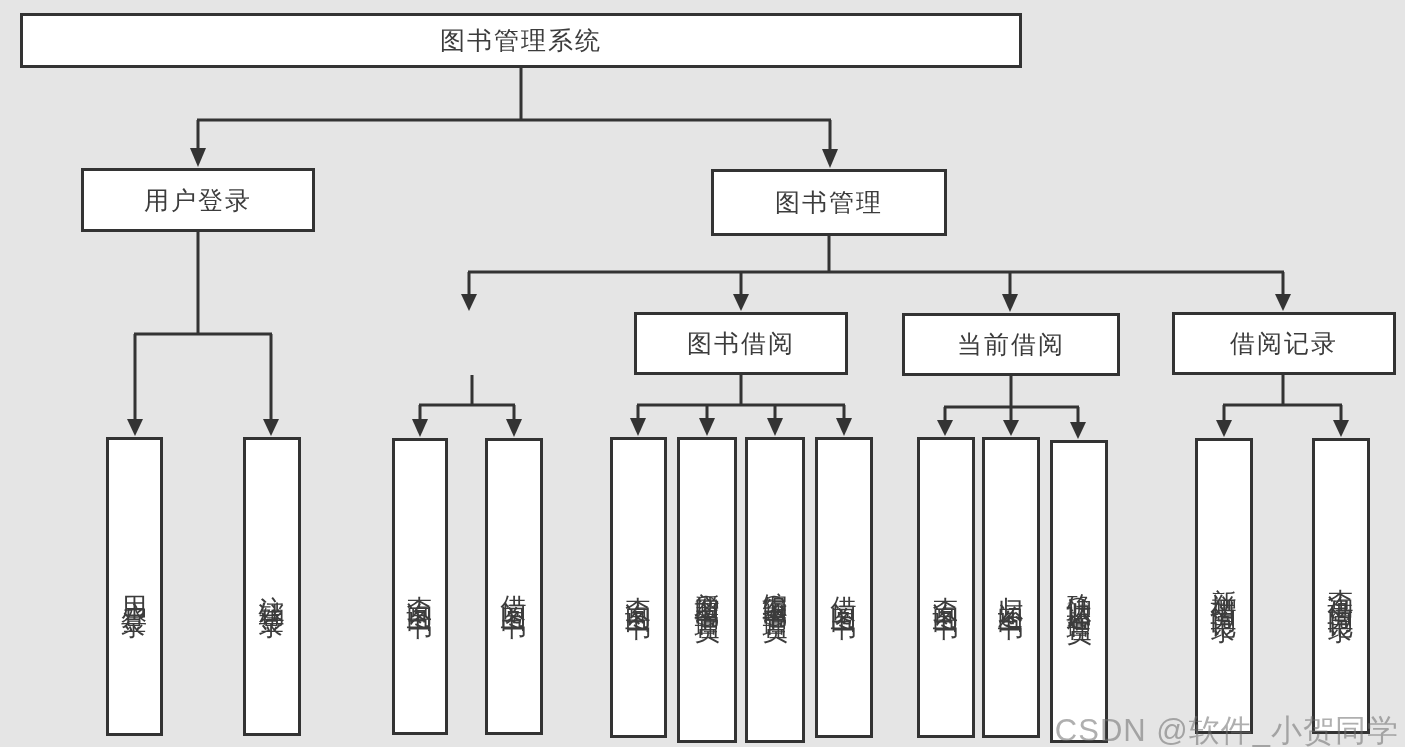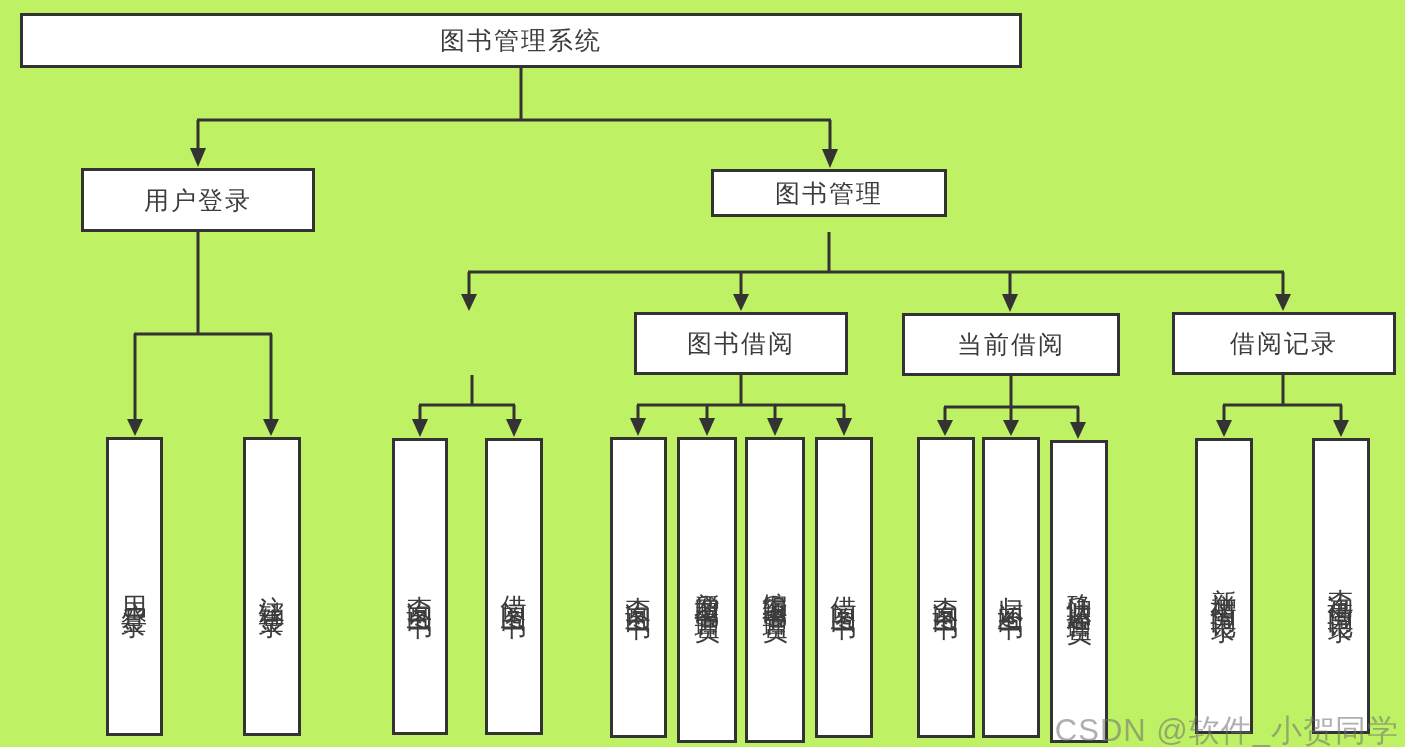--- a/index.html
+++ b/index.html
@@ -1,21 +1,21 @@
 <!DOCTYPE html>
 <html><head>
 <meta charset="utf-8">
 <style>
   html, body { margin: 0; padding: 0; background: #ffffff; }
   body { font-family: "Liberation Sans", "DejaVu Sans", sans-serif; }
   #stage {
     position: relative;
     width: 1405px;
     height: 747px;
-    background: #bef264;
+    background: #e5e5e5;
     overflow: hidden;
   }
   #connectors {
     position: absolute;
     left: 0; top: 0;
     width: 1405px; height: 747px;
     pointer-events: none;
   }
   .hbox {
     position: absolute;
@@ -120,21 +120,21 @@
     </g>
     <g fill="#333333" stroke="none">
       <polygon points="1216,420 1232,420 1224,437"></polygon>
       <polygon points="1333,420 1349,420 1341,437"></polygon>
     </g>
   </svg>
 
   <div class="hbox" style="left:20px; top:13px; width:1002px; height:55px;">图书管理系统</div>
 
   <div class="hbox" style="left:81px; top:168px; width:234px; height:64px;">用户登录</div>
-  <div class="hbox" style="left:711px; top:169px; width:236px; height:48px;">图书管理</div>
+  <div class="hbox" style="left:711px; top:169px; width:236px; height:67px;">图书管理</div>
 
   <div class="hbox" style="left:634px; top:312px; width:214px; height:63px;">图书借阅</div>
   <div class="hbox" style="left:902px; top:313px; width:218px; height:63px;">当前借阅</div>
   <div class="hbox" style="left:1172px; top:312px; width:224px; height:63px;">借阅记录</div>
 
   <div class="vbox" style="left:106px; top:437px; width:57px; height:299px;">用户登录</div>
   <div class="vbox" style="left:243px; top:437px; width:58px; height:299px;">注销登录</div>
 
   <div class="vbox" style="left:392px; top:438px; width:56px; height:297px;">查询图书</div>
   <div class="vbox" style="left:485px; top:438px; width:58px; height:297px;">借阅图书</div>

